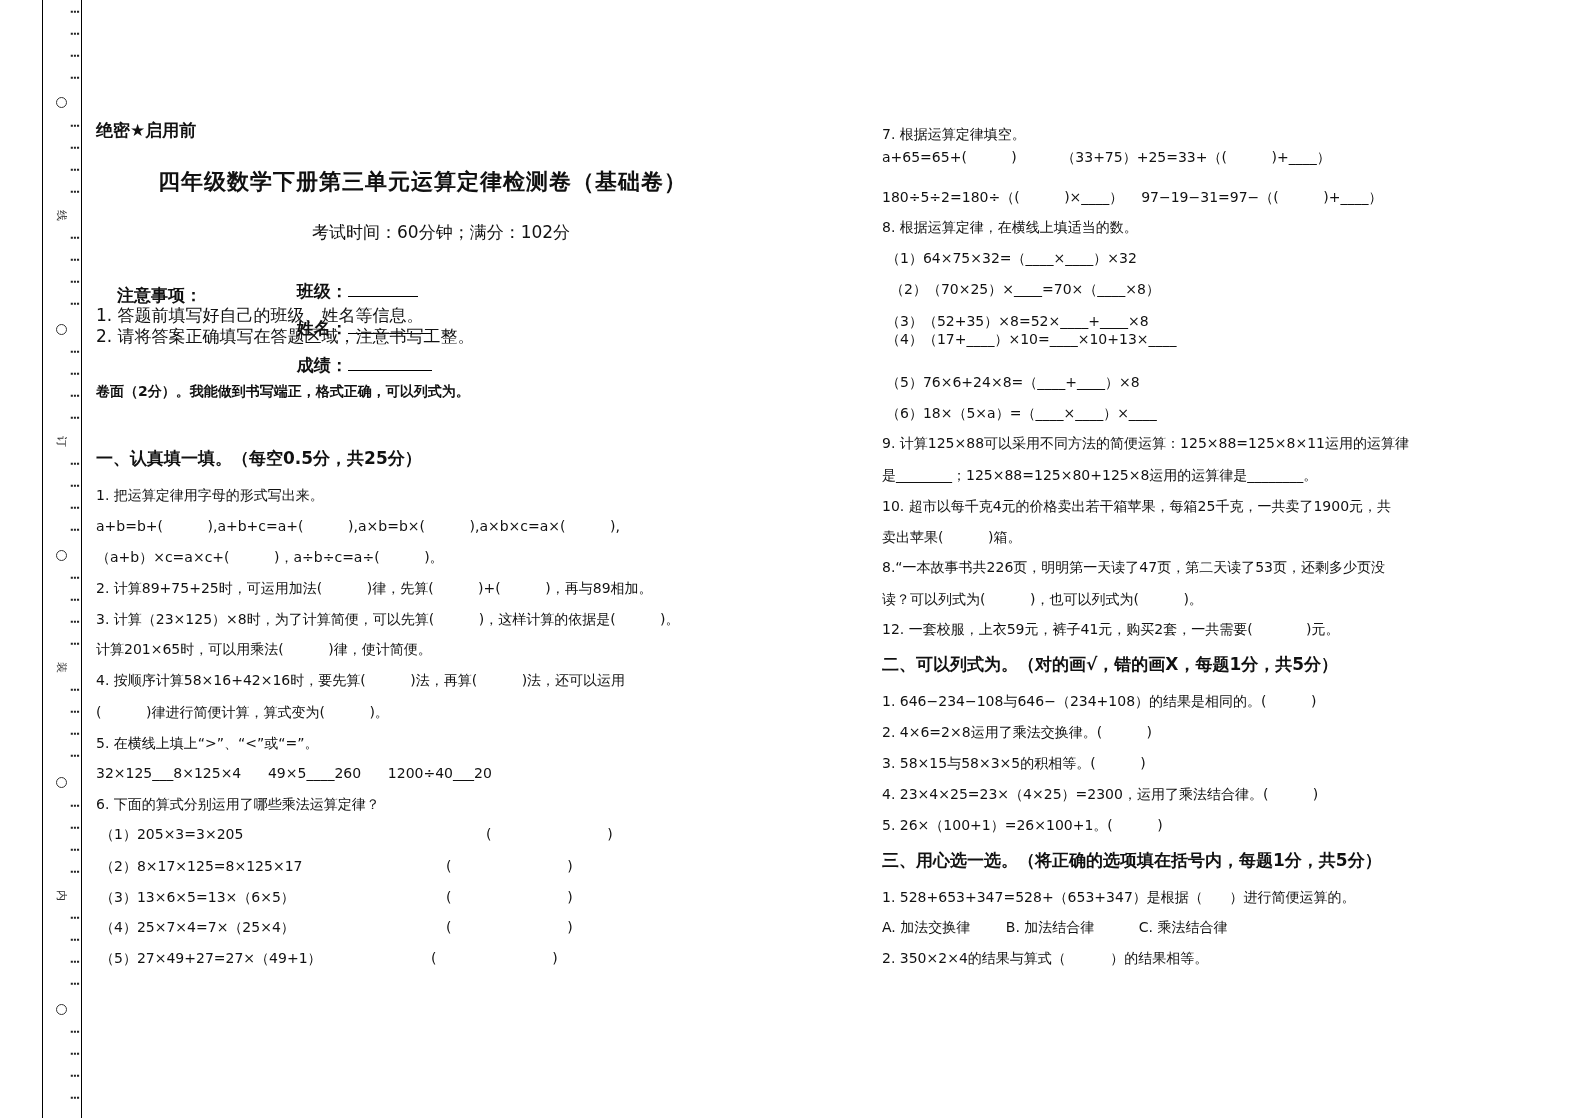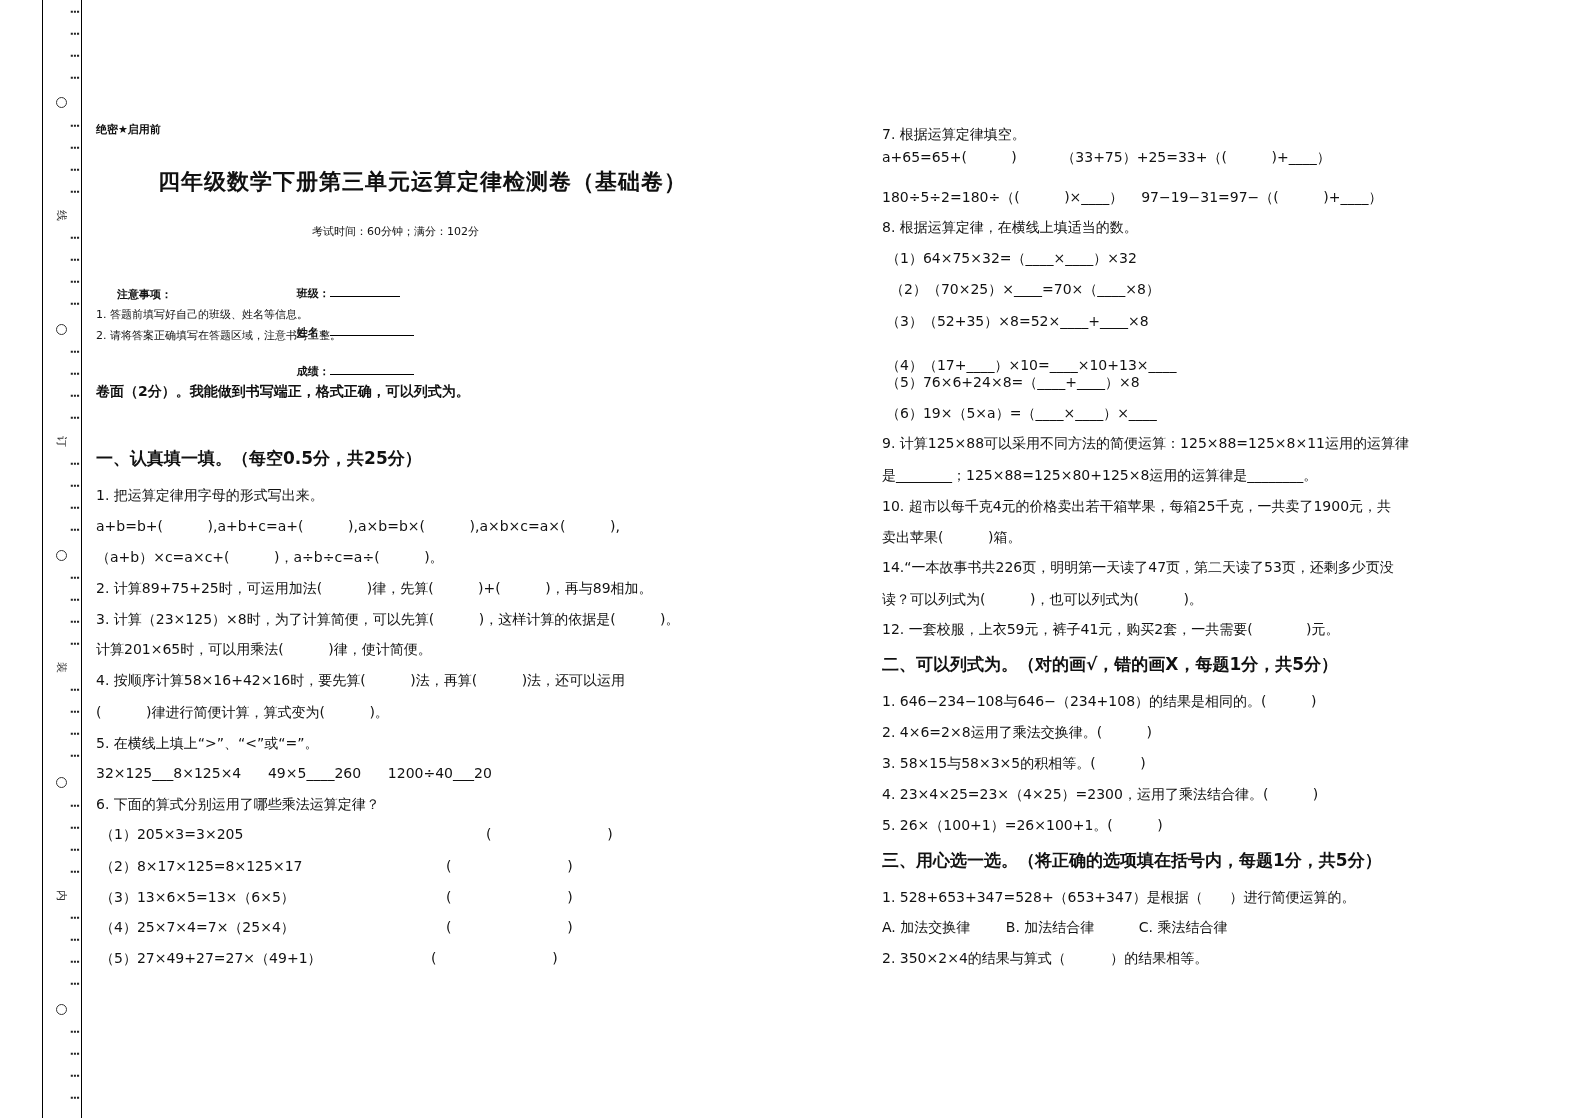--- a/index.html
+++ b/index.html
@@ -15,21 +15,21 @@
     position:absolute; left:0; width:37px; text-align:center; font-size:11px; line-height:11px; color:#222;
   }
   .binding .dots { letter-spacing:0; font-weight:bold; writing-mode:vertical-rl; }
   .binding .circle { width:9px; height:9px; border:1px solid #333; border-radius:50%; margin:0 auto; }
   .binding .char { transform:rotate(90deg); font-size:11px; color:#333; }
 
   .col { position:absolute; top:0; }
   .left { left:96px; width:690px; }
   .right { left:882px; width:600px; }
   .line { position:absolute; white-space:pre; font-size:14px; line-height:18px; }
-  .sm { font-size:11px; }
+  .sm { font-size:17px; }
   .bold { font-weight:bold; }
   .h-section { font-size:17px; font-weight:bold; }
   .title { font-size:22px; font-weight:bold; letter-spacing:1px; }
   .blank-u { display:inline-block; border-bottom:1px solid #000; height:14px; vertical-align:baseline; }
 </style>
 </head>
 <body>
 
 <div class="binding">
   <div class="mark dots" style="top:6px">⋮</div>
@@ -139,28 +139,28 @@
 </div>
 
 <div class="col right">
   <div class="line" style="top:125px;left:0">7. 根据运算定律填空。</div>
   <div class="line" style="top:148px;left:0">a+65=65+(          )          （33+75）+25=33+（(          )+____）</div>
   <div class="line" style="top:188px;left:0">180÷5÷2=180÷（(          )×____）    97−19−31=97−（(          )+____）</div>
   <div class="line" style="top:218px;left:0">8. 根据运算定律，在横线上填适当的数。</div>
   <div class="line" style="top:249px;left:4px">（1）64×75×32=（____×____）×32</div>
   <div class="line" style="top:280px;left:8px">（2）（70×25）×____=70×（____×8）</div>
   <div class="line" style="top:312px;left:4px">（3）（52+35）×8=52×____+____×8</div>
-  <div class="line" style="top:356px;left:4px">（4）（17+____）×10=____×10+13×____</div>
+  <div class="line" style="top:330px;left:4px">（4）（17+____）×10=____×10+13×____</div>
   <div class="line" style="top:373px;left:4px">（5）76×6+24×8=（____+____）×8</div>
-  <div class="line" style="top:404px;left:4px">（6）19×（5×a）=（____×____）×____</div>
+  <div class="line" style="top:404px;left:4px">（6）18×（5×a）=（____×____）×____</div>
   <div class="line" style="top:434px;left:0">9. 计算125×88可以采用不同方法的简便运算：125×88=125×8×11运用的运算律</div>
   <div class="line" style="top:466px;left:0">是________；125×88=125×80+125×8运用的运算律是________。</div>
   <div class="line" style="top:497px;left:0">10. 超市以每千克4元的价格卖出若干箱苹果，每箱25千克，一共卖了1900元，共</div>
   <div class="line" style="top:528px;left:0">卖出苹果(          )箱。</div>
-  <div class="line" style="top:558px;left:0">14.“一本故事书共226页，明明第一天读了47页，第二天读了53页，还剩多少页没</div>
+  <div class="line" style="top:558px;left:0">8.“一本故事书共226页，明明第一天读了47页，第二天读了53页，还剩多少页没</div>
   <div class="line" style="top:590px;left:0">读？可以列式为(          )，也可以列式为(          )。</div>
   <div class="line" style="top:620px;left:0">12. 一套校服，上衣59元，裤子41元，购买2套，一共需要(            )元。</div>
 
   <div class="line h-section" style="top:655px;left:0">二、可以列式为。（对的画√，错的画X，每题1分，共5分）</div>
   <div class="line" style="top:692px;left:0">1. 646−234−108与646−（234+108）的结果是相同的。(          )</div>
   <div class="line" style="top:723px;left:0">2. 4×6=2×8运用了乘法交换律。(          )</div>
   <div class="line" style="top:754px;left:0">3. 58×15与58×3×5的积相等。(          )</div>
   <div class="line" style="top:785px;left:0">4. 23×4×25=23×（4×25）=2300，运用了乘法结合律。(          )</div>
   <div class="line" style="top:816px;left:0">5. 26×（100+1）=26×100+1。(          )</div>
 

